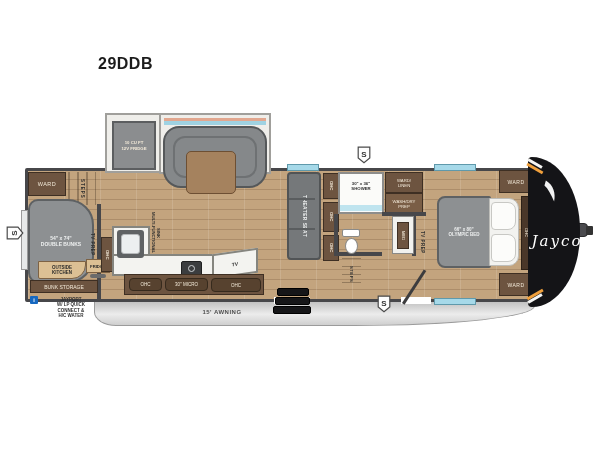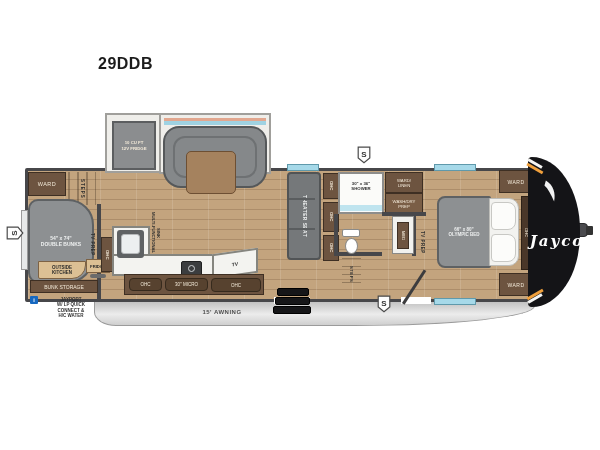--- a/index.html
+++ b/index.html
@@ -115,21 +115,21 @@
   #hitch-tip{left:586px;top:226px;width:7px;height:9px;background:#333;border-radius:1px;}
   #cap{left:528px;top:157px;width:52px;height:150px;background:#141417;border-radius:4px 95% 95% 4px / 4px 50% 50% 4px;}
   .stripe-w{background:#f5f5f3;height:3px;width:16px;}
   .stripe-o{background:#f0a03c;height:2.5px;width:18px;}
   #cap-st1w{left:527px;top:162px;transform:rotate(30deg);}
   #cap-st1o{left:526px;top:167px;transform:rotate(30deg);}
   #cap-st2o{left:526px;top:293px;transform:rotate(-30deg);}
   #cap-st2w{left:527px;top:297px;transform:rotate(-30deg);}
   #eagle{left:539px;top:184px;transform:rotate(95deg);}
   #jayco-logo{left:547px;top:198px;width:20px;height:86px;color:#fff;
-    font-family:"DejaVu Serif", serif;font-style:italic;font-weight:bold;font-size:15px;letter-spacing:2px;}
+    font-family:"DejaVu Serif", serif;font-style:italic;font-weight:normal;font-size:15px;letter-spacing:2px;}
 
   .badge{width:14px;height:18px;}
   #badge-rear{left:8px;top:224px;transform:rotate(-90deg);}
   #badge-top{left:357px;top:146px;}
   #badge-bottom{left:377px;top:295px;}
 </style>
 </head>
 <body>
 
 <div id="plan-canvas">

